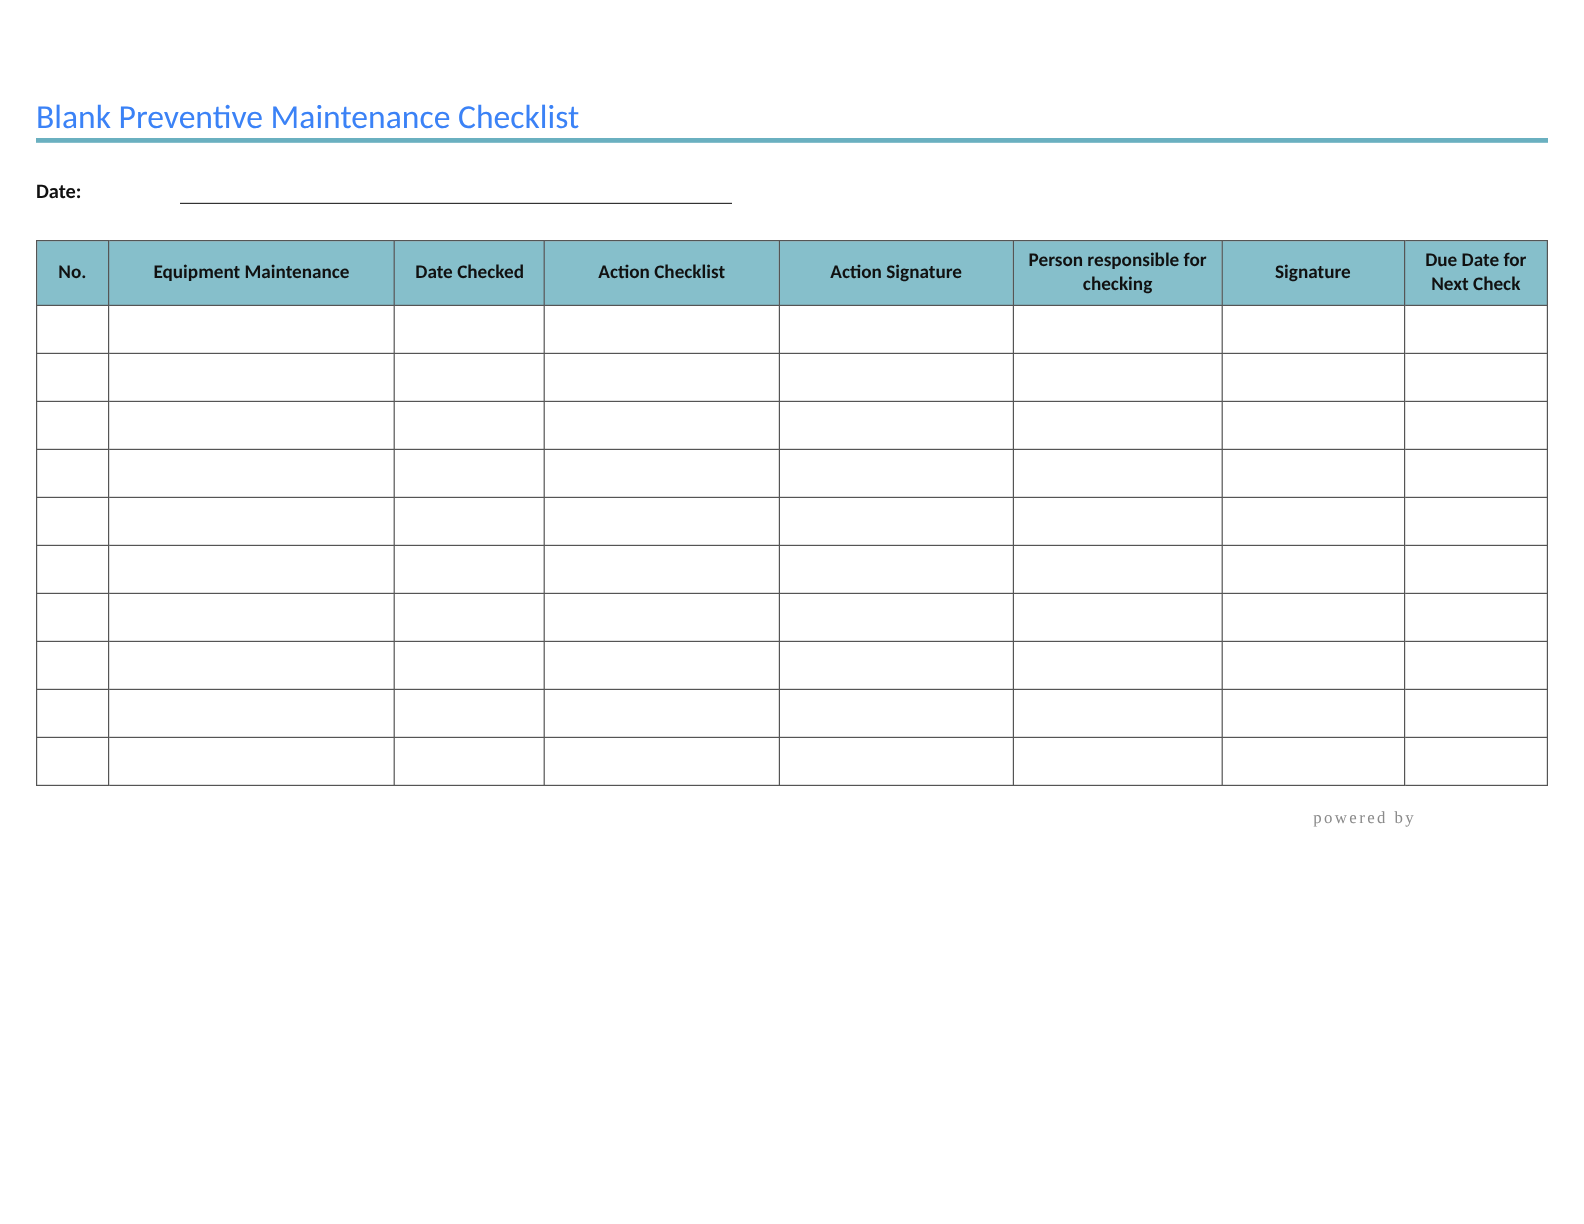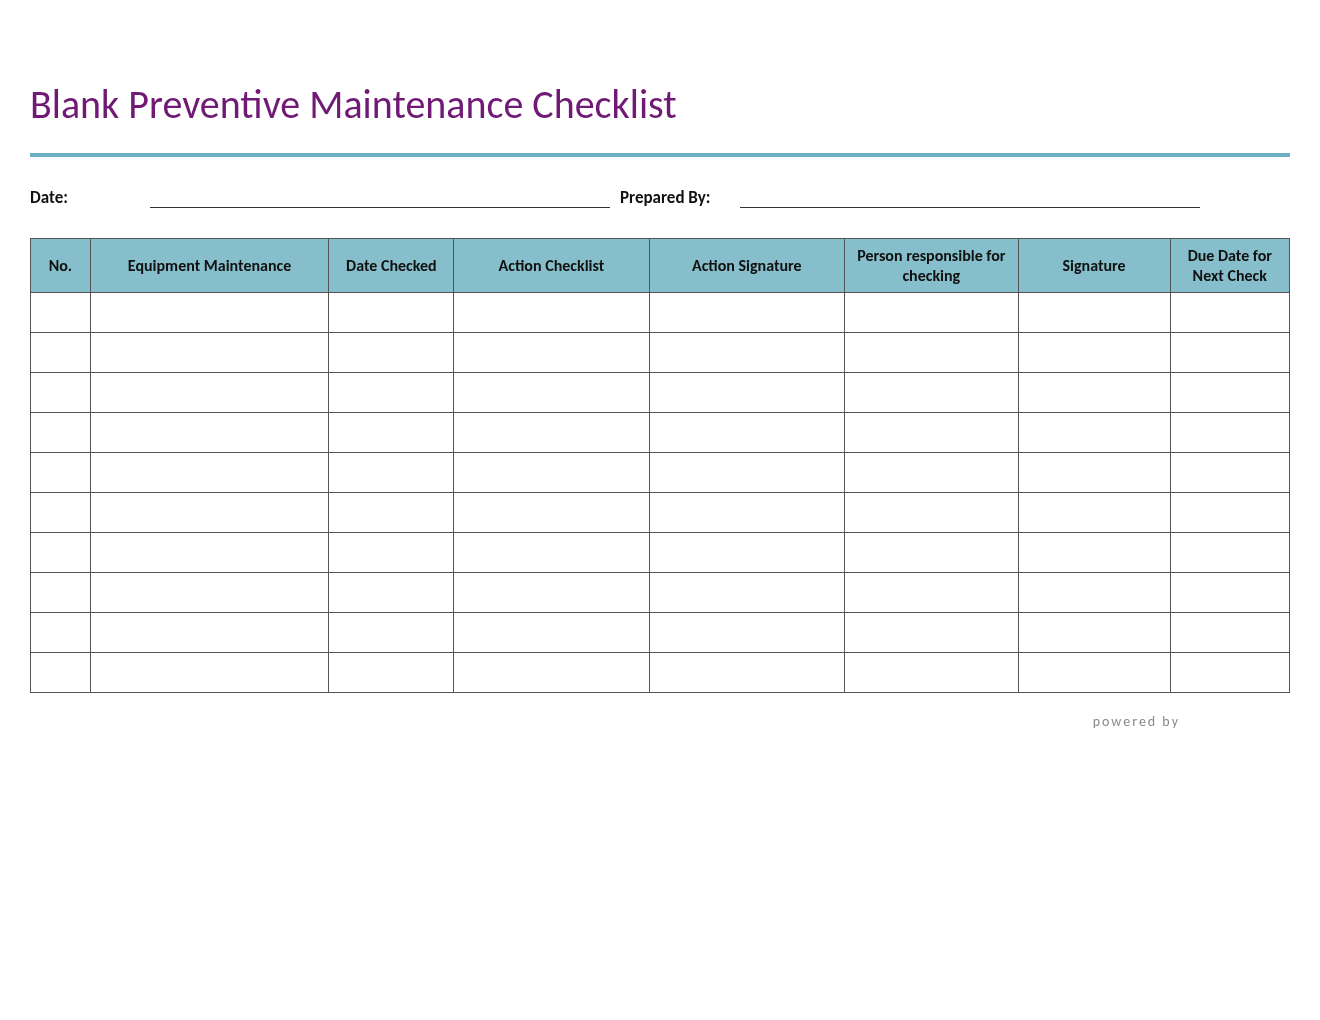--- a/index.html
+++ b/index.html
@@ -5,24 +5,24 @@
   * { box-sizing: border-box; margin: 0; padding: 0; }
   body {
     background: #ffffff;
     font-family: Calibri, "Segoe UI", Arial, sans-serif;
     color: #222;
     width: 1320px;
     height: 1020px;
     padding: 80px 30px 30px 30px;
   }
   .title {
-    font-size: 40px;
+    font-size: 28px;
     font-weight: 400;
-    color: #701a75;
-    padding-bottom: 24px;
+    color: #3b82f6;
+    padding-bottom: 0;
     border-bottom: 4px solid #6ab0c0;
     margin-bottom: 30px;
   }
   .meta-rows {
     display: flex;
     flex-direction: row;
     gap: 10px;
     margin-bottom: 30px;
   }
   .meta-row {
@@ -68,20 +68,21 @@
   .col-dc    { width: 115px; }
   .col-ar    { width: 180px; }
   .col-ac    { width: 180px; }
   .col-pr    { width: 160px; }
   .col-sig   { width: 140px; }
   .col-dd    { width: 110px; }
   .footer {
     margin-top: 20px;
     text-align: right;
     padding-right: 110px;
+    font-family: Liberation Serif, serif;
   }
   .powered {
     font-size: 14px;
     color: #8a8a8a;
     letter-spacing: 2px;
     margin-bottom: 2px;
   }
   .brand {
     font-size: 30px;
     font-weight: 400;
@@ -93,24 +94,20 @@
   }
 </style>
 </head>
 <body>
 
 <h1 class="title">Blank Preventive Maintenance Checklist</h1>
 
 <div class="meta-rows">
   <div class="meta-row">
     <span class="meta-label">Date:</span>
-    <span class="meta-line"></span>
-  </div>
-  <div class="meta-row">
-    <span class="meta-label">Prepared By:</span>
     <span class="meta-line"></span>
   </div>
 </div>
 
 <table class="checklist">
   <colgroup>
     <col class="col-no">
       <col class="col-eq">
       <col class="col-dc">
       <col class="col-ar">

